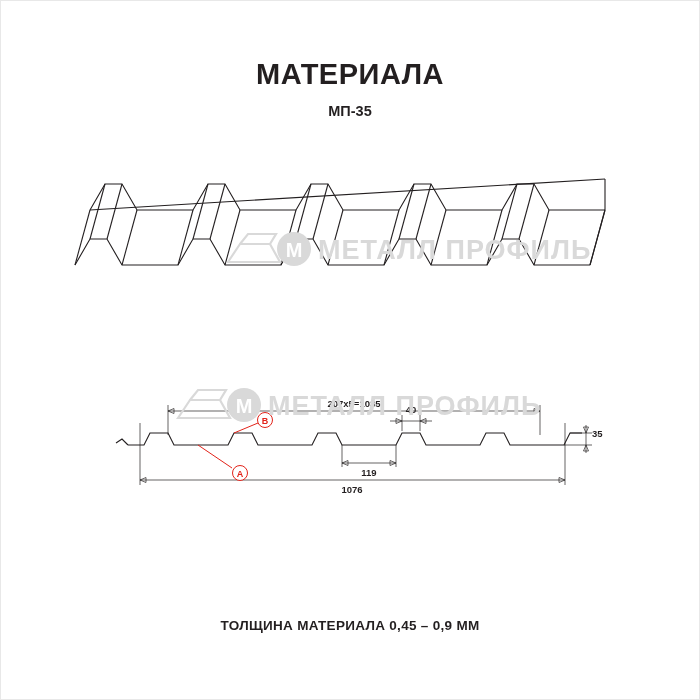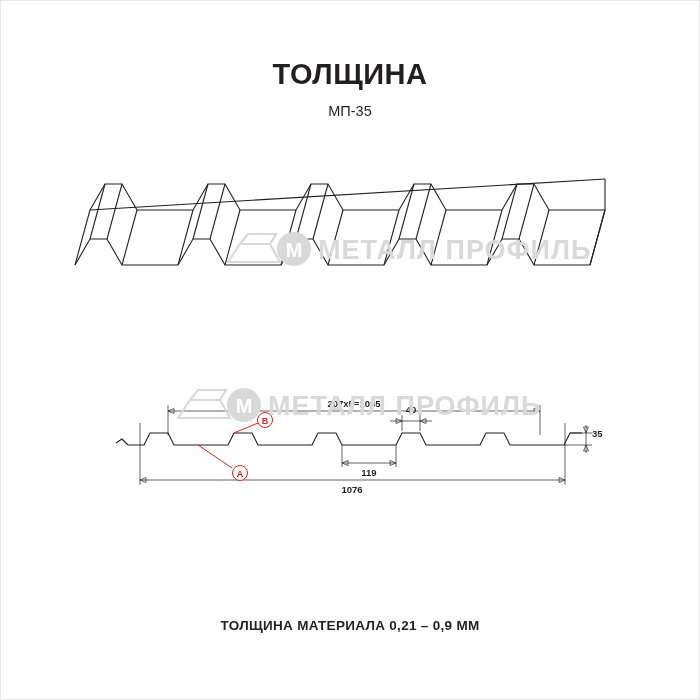--- a/index.html
+++ b/index.html
@@ -39,21 +39,21 @@
     letter-spacing: 0.5px;
     color: #231f20;
   }
   .subtitle {
     position: absolute;
     top: 103px;
     left: 0;
     width: 700px;
     text-align: center;
     font-size: 14.5px;
-    font-weight: normal;
+    font-weight: bold;
     color: #231f20;
   }
   .footer-note {
     position: absolute;
     top: 618px;
     left: 0;
     width: 700px;
     text-align: center;
     font-size: 13.5px;
     font-weight: bold;
@@ -100,21 +100,21 @@
   .wm-circle { fill: #d9d9d9; }
   .wm-m { fill: #ffffff; font-family: "Liberation Sans", sans-serif; font-size: 20px; font-weight: bold; }
 </style>
 </head>
 <body>
 
 <div class="page">
 
   <div class="border-frame"></div>
 
-  <div class="title">ТОЛЩИНА</div>
+  <div class="title">МАТЕРИАЛА</div>
   <div class="subtitle">МП-35</div>
 
   <div class="iso-wrap">
     <svg width="580" height="145" viewBox="0 0 580 145" aria-hidden="true">
 
       <path class="ln" d="M 30 45 L 545 14"></path>
 
       <path class="ln" d="M 15 100
                           L 30 74
                           L 47 74
@@ -280,14 +280,14 @@
       <g>
         <path class="wm-shape" d="M 10 48 L 22 30 L 52 30 L 62 48 L 36 48 Z"></path>
         <path class="wm-shape" d="M 22 30 L 30 20 L 58 20 L 52 30"></path>
         <circle class="wm-circle" cx="76" cy="35" r="17"></circle>
         <text class="wm-m" x="76" y="43" text-anchor="middle">М</text>
         <text class="wm-txt" x="100" y="45">МЕТАЛЛ ПРОФИЛЬ</text>
       </g>
     </svg>
   </div>
 
-  <div class="footer-note">ТОЛЩИНА МАТЕРИАЛА 0,21 – 0,9 ММ</div>
+  <div class="footer-note">ТОЛЩИНА МАТЕРИАЛА 0,45 – 0,9 ММ</div>
 </div>
 
 </body></html>

